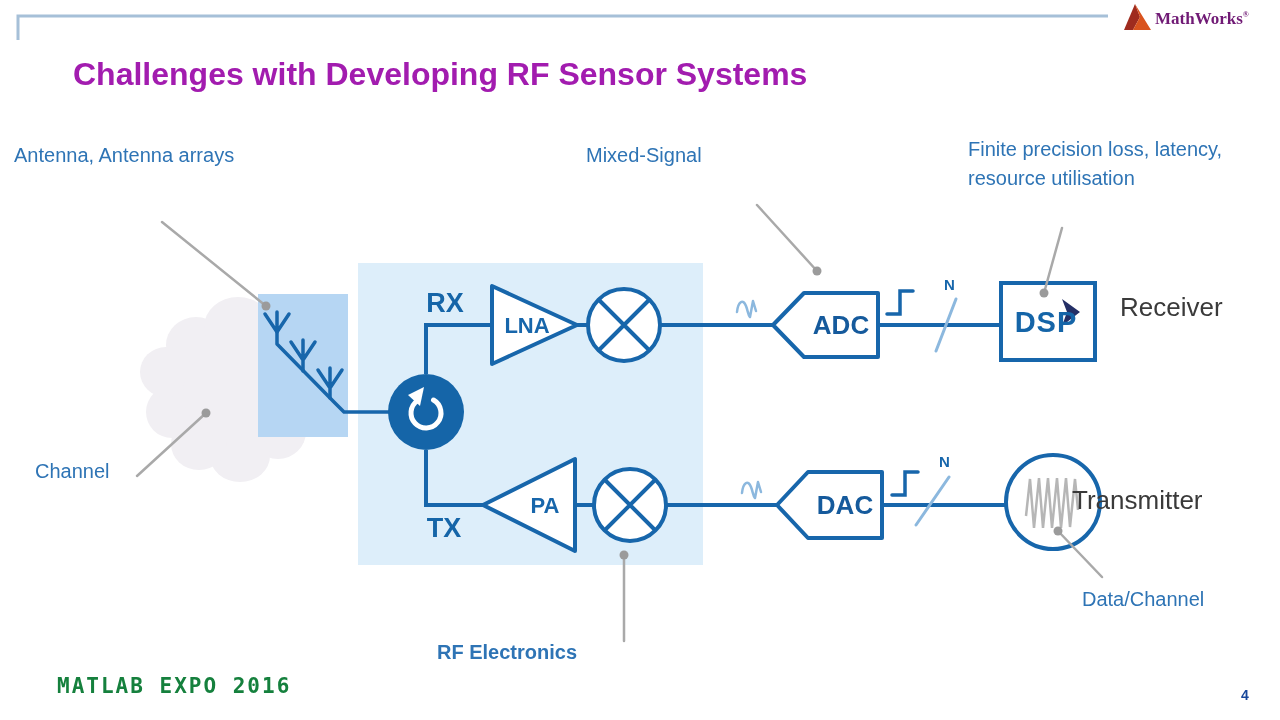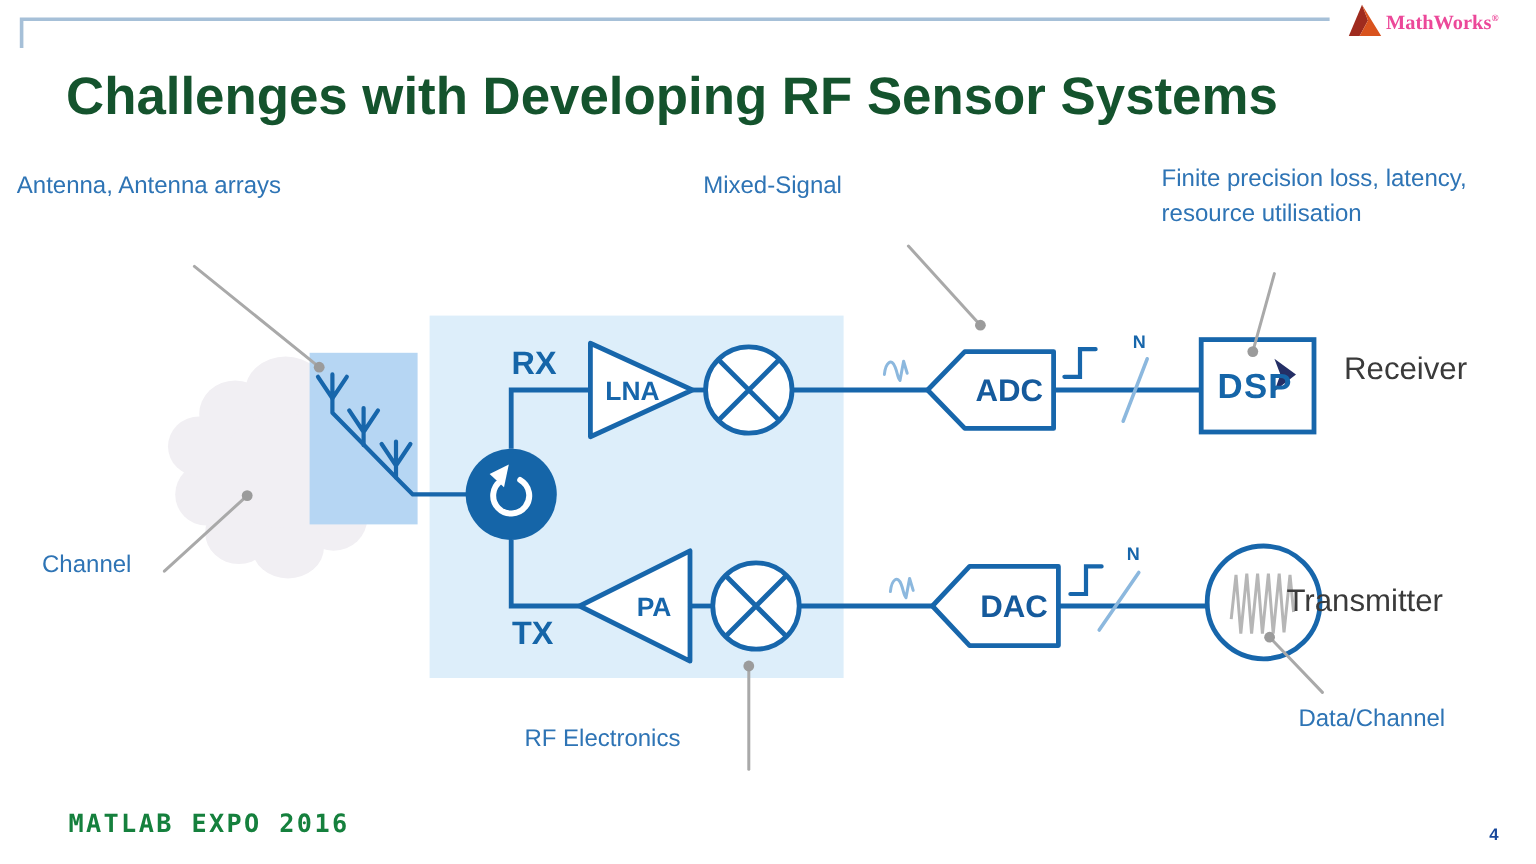--- a/index.html
+++ b/index.html
@@ -3,52 +3,52 @@
 <meta charset="utf-8">
 <style>
   html,body{margin:0;padding:0;}
   body{
     width:1280px;height:720px;position:relative;overflow:hidden;
     background:#ffffff;
     font-family:"Liberation Sans", sans-serif;
   }
   .abs{position:absolute;}
   #title{
-    left:55px;top:56px;
-    font-size:44px;font-weight:bold;color:#14532d;letter-spacing:0px;
+    left:73px;top:56px;
+    font-size:32px;font-weight:bold;color:#a21caf;letter-spacing:0px;
     white-space:nowrap;
   }
   .calloutLabel{
     font-size:20px;color:#2e74b5;white-space:nowrap;
   }
   #algorithms{left:968px;top:135px;line-height:29px;}
   #antennaLabel{left:14px;top:144px;}
   #mixedLabel{left:568px;top:144px;margin-left:18px;}
   #channelLabel{left:35px;top:460px;}
-  #rfeLabel{left:437px;top:605px;}
+  #rfeLabel{left:437px;top:641px;font-weight:bold;}
   #dwLabel{left:1082px;top:588px;}
   .sideLabel{
     font-size:26px;color:#3a3a3a;white-space:nowrap;
   }
   #receiverLabel{left:1120px;top:292px;}
   #transmitterLabel{left:1072px;top:485px;}
   #footer{
     left:57px;top:674px;
     font-family:"DejaVu Sans Mono", monospace;
     font-weight:bold;font-size:21px;letter-spacing:2px;color:#15803d;
     white-space:nowrap;
   }
   #pageNumber{
     left:1241px;top:687px;
     font-size:14px;font-weight:bold;color:#17479b;
   }
   #brandText{
     left:1155px;top:9px;
     font-family:"Liberation Serif", serif;
-    font-weight:bold;font-size:17px;color:#ec4899;white-space:nowrap;
+    font-weight:bold;font-size:17px;color:#701a75;white-space:nowrap;
   }
   #brandText sup{font-size:8px;}
   svg{position:absolute;left:0;top:0;}
   svg text{font-family:"Liberation Sans", sans-serif;font-weight:bold;}
 </style>
 </head>
 <body>
 
 <svg width="1280" height="720" viewBox="0 0 1280 720">
 

